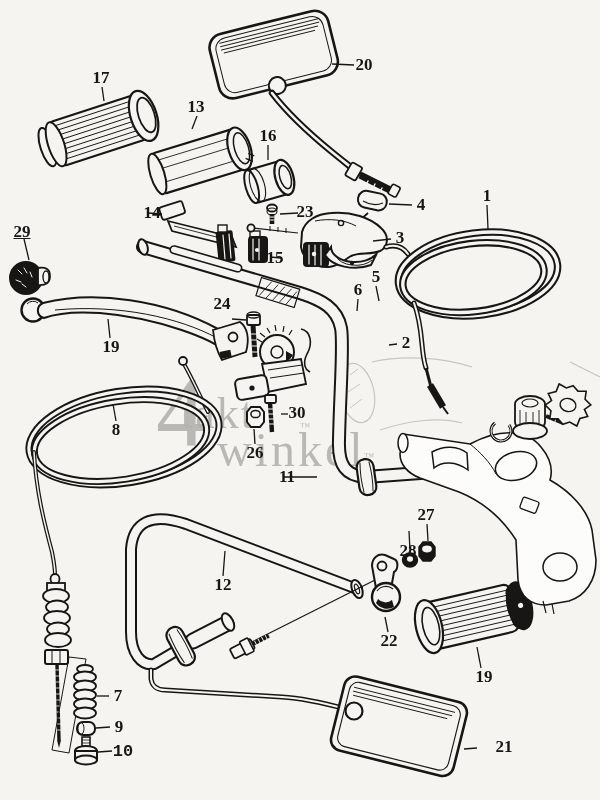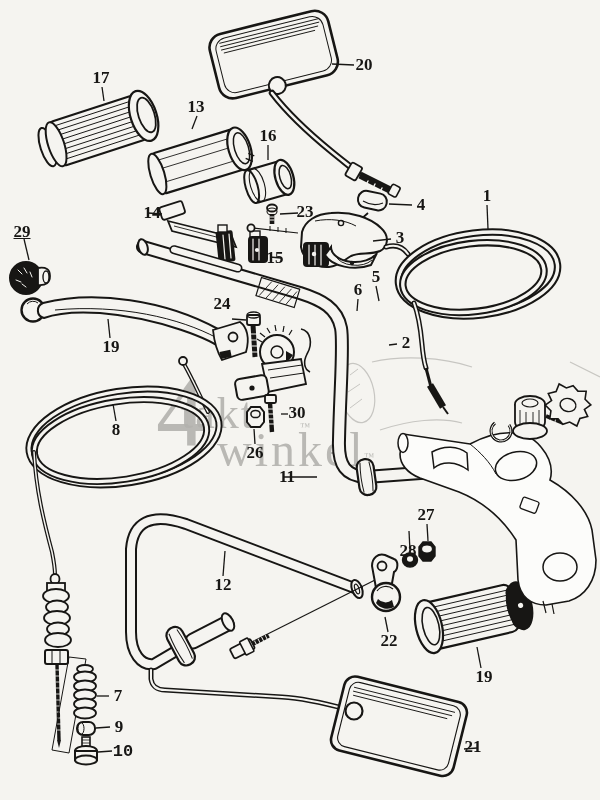--- a/index.html
+++ b/index.html
@@ -397,21 +397,21 @@
       <div class="callout" style="left: 287px; top: 477px;">11</div>
       <div class="callout" style="left: 223px; top: 585px;">12</div>
       <div class="callout" style="left: 196px; top: 107px;">13</div>
       <div class="callout" style="left: 152px; top: 213px;">14</div>
       <div class="callout" style="left: 275px; top: 258px; text-align: right;">15</div>
       <div class="callout" style="left: 268px; top: 136px;">16</div>
       <div class="callout" style="left: 101px; top: 78px;">17</div>
       <div class="callout" style="left: 484px; top: 677px;">19</div>
       <div class="callout" style="left: 111px; top: 347px;">19</div>
       <div class="callout" style="left: 364px; top: 65px;">20</div>
-      <div class="callout" style="left: 473px; top: 747px;">21</div>
+      <div class="callout" style="left: 504px; top: 747px;">21</div>
       <div class="callout" style="left: 389px; top: 641px;">22</div>
       <div class="callout" style="left: 305px; top: 212px; text-align: center;">23</div>
       <div class="callout" style="left: 222px; top: 304px;">24</div>
       <div class="callout" style="left: 297px; top: 413px;">30</div>
       <div class="callout" style="left: 255px; top: 453px;">26</div>
       <div class="callout" style="left: 426px; top: 515px;">27</div>
       <div class="callout" style="left: 408px; top: 522px; margin-top: 29px;">28</div>
       <div class="callout" style="left: 22px; top: 232px; text-decoration: underline;">29</div>
     </div>
 </div>

